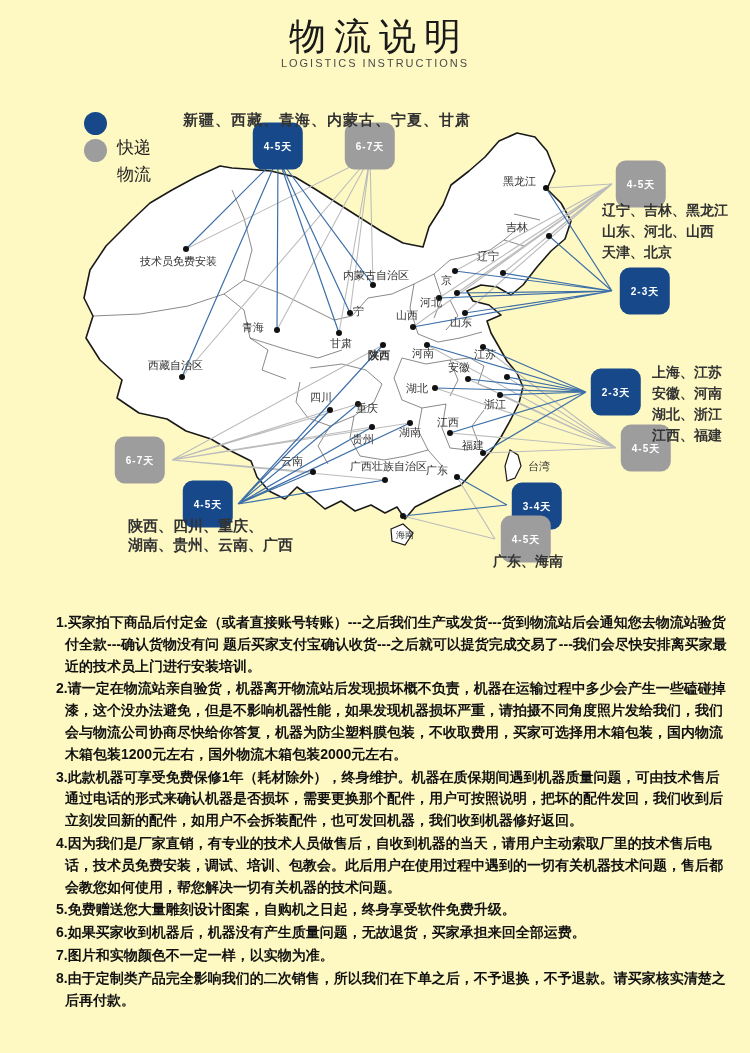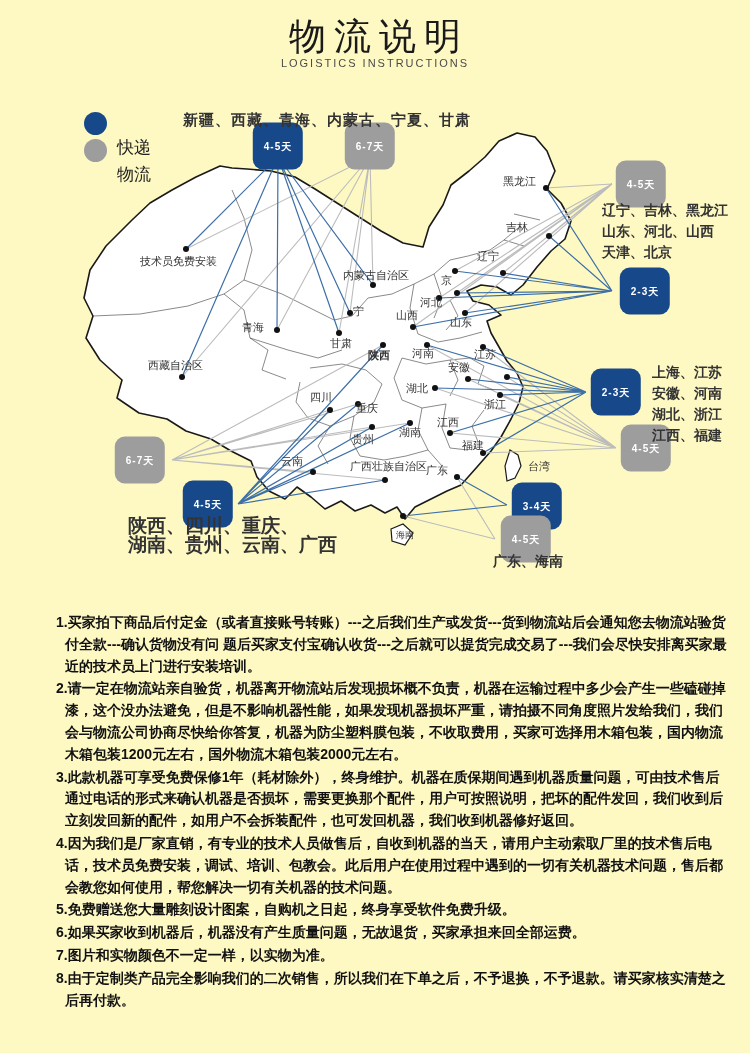--- a/index.html
+++ b/index.html
@@ -24,21 +24,21 @@
   .prov.small{font-size:9px;}
 
   .badge{position:absolute;transform:translate(-50%,-50%);color:#fff;font-weight:bold;
          font-size:10px;line-height:15px;padding:16px 11px;border-radius:10px;white-space:nowrap;
          letter-spacing:1px;}
   .badge.blue{background:#17498a;}
   .badge.gray{background:#9d9d9d;}
 
   .region-label{position:absolute;font-weight:bold;color:#333;white-space:nowrap;}
   .rl-line{line-height:21px;font-size:14px;}
-  .rl-line-lg{line-height:19px;font-size:19px;}
+  .rl-line-lg{line-height:19px;font-size:15px;}
 
   .terms{position:absolute;left:28px;top:612px;width:700px;font-size:14px;font-weight:bold;
          color:#111;line-height:21.8px;}
   .term{padding-left:9px;text-indent:-9px;margin-bottom:1px;margin-left:28px;}
 </style>
 </head>
 <body>
 
 <div class="page">
 

